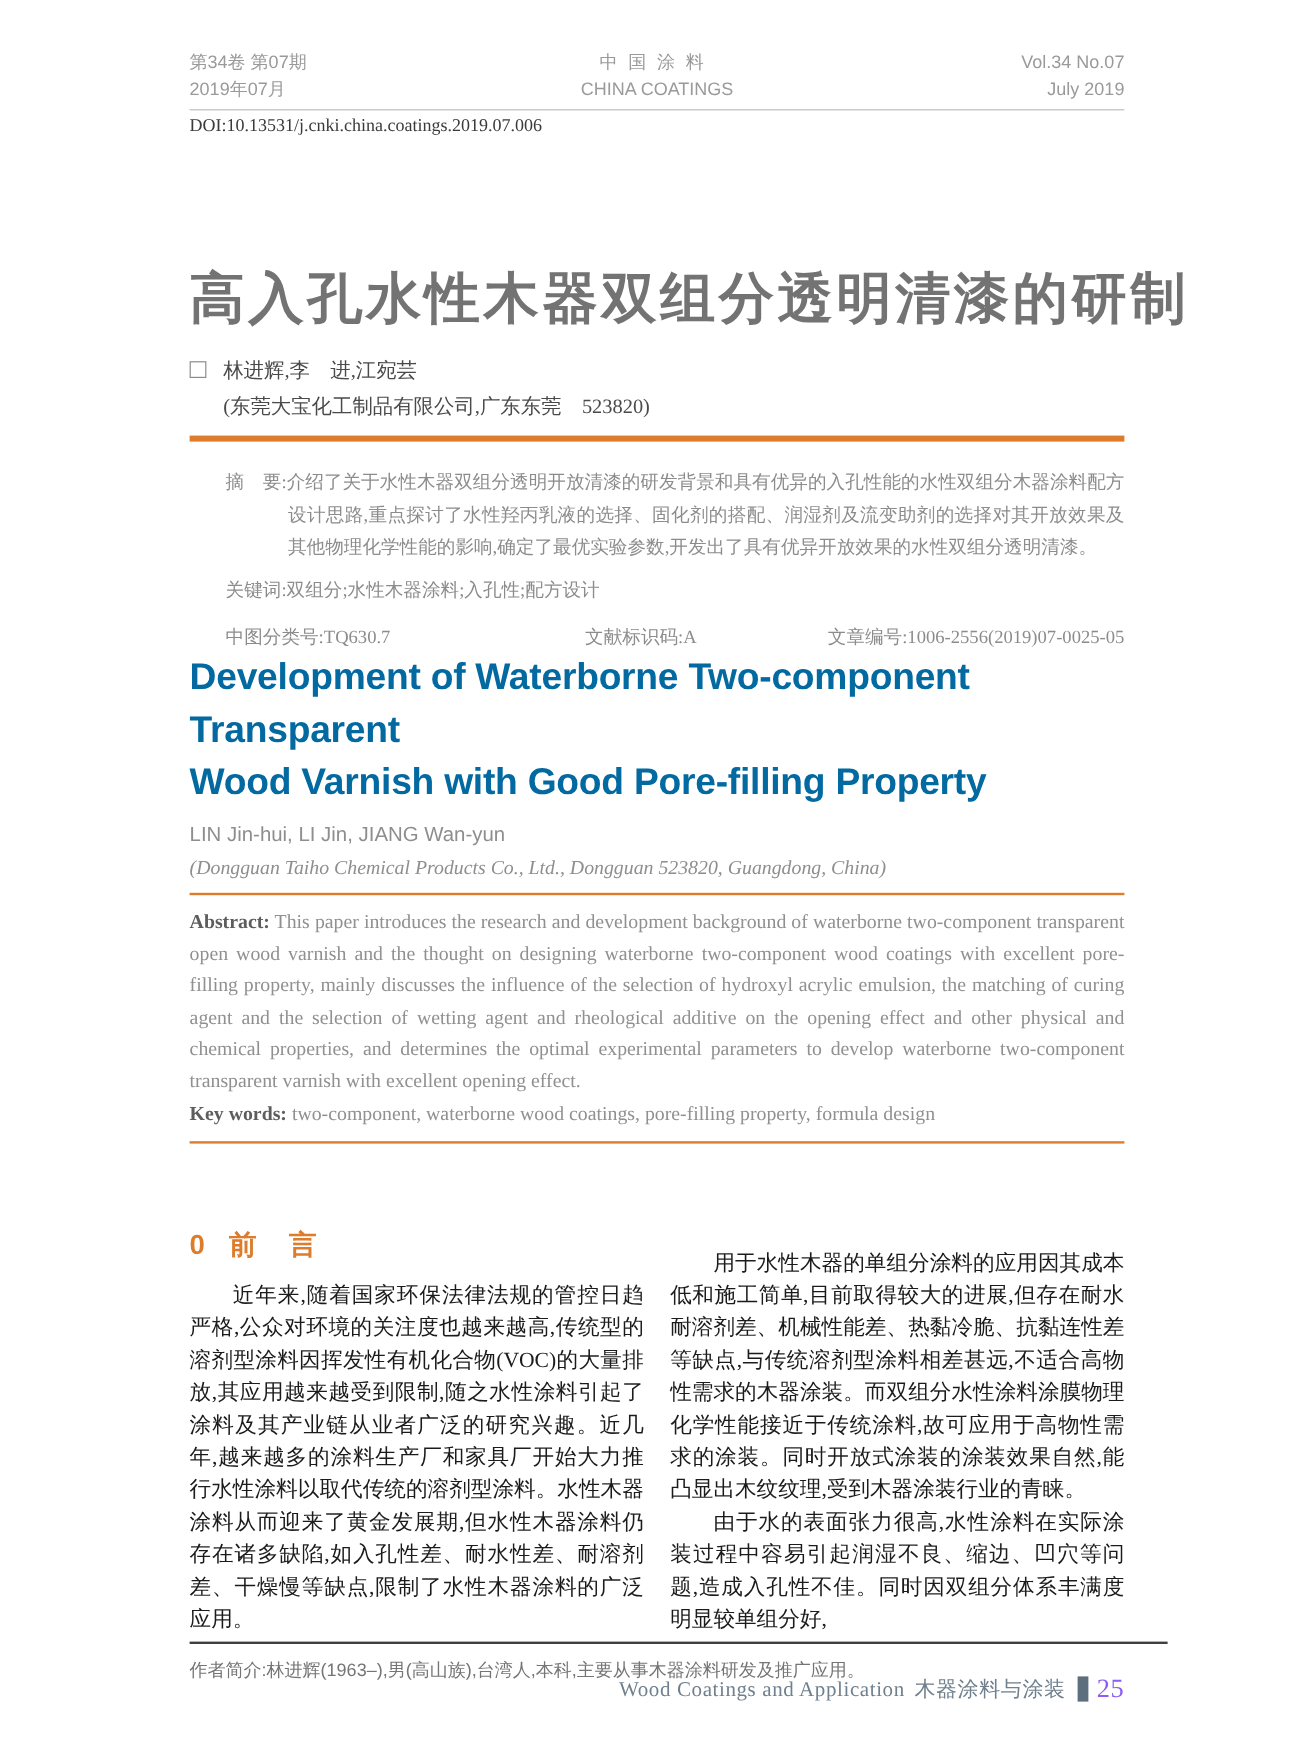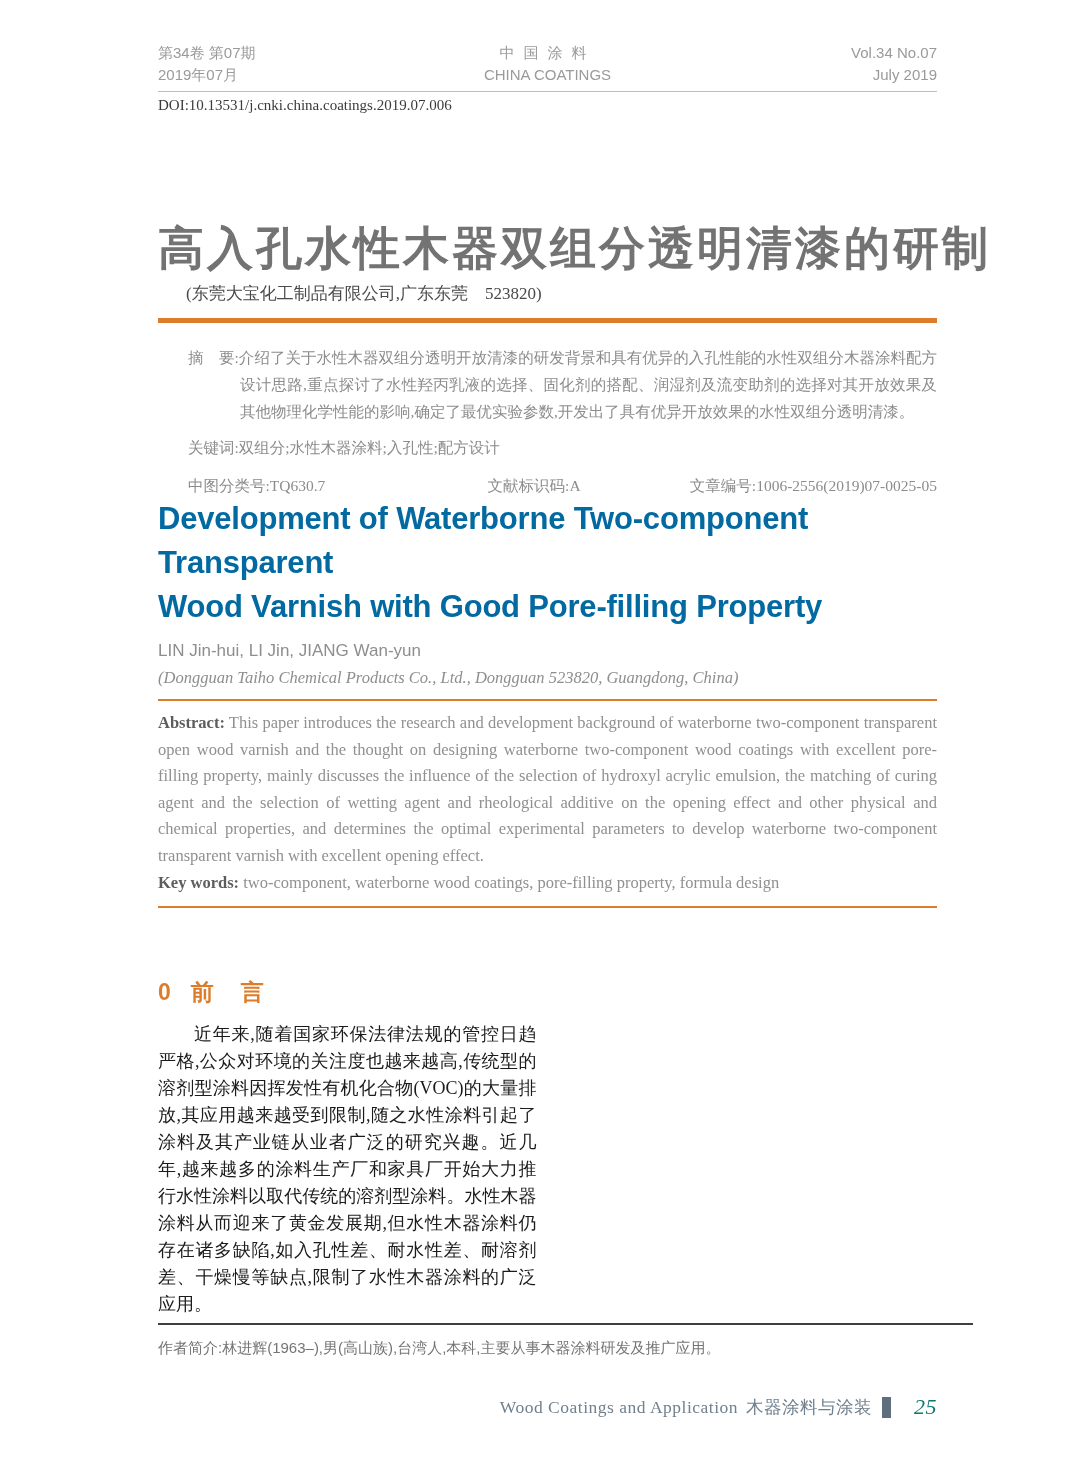--- a/index.html
+++ b/index.html
@@ -97,21 +97,21 @@
   .footnote{margin-top:8px;color:#757575;font-size:15px;line-height:30px;
     font-family:"Liberation Sans","DejaVu Sans",sans-serif;}
   
   .page-footer{
     position:absolute;right:90px;bottom:39px;
     display:flex;align-items:center;
     color:#70808e;font-size:17.5px;letter-spacing:0.5px;
     font-family:"Liberation Serif","DejaVu Serif",serif;
   }
   .pf-bar{width:9px;height:21px;background:#5d6f7e;margin:0 7px 0 10px;}
-  .pf-num{font-style:italic;font-size:22px;color:#0f766e;margin-left:16px;}
+  .pf-num{font-size:22px;color:#8b5cf6;}
 </style>
 </head>
 <body>
 
 <div class="page">
 
   <div class="jheader">
     <div class="col left">
       <div>第34卷 第07期</div>
       <div>2019年07月</div>
@@ -121,20 +121,24 @@
       <div>CHINA COATINGS</div>
     </div>
     <div class="col right">
       <div>Vol.34 No.07</div>
       <div>July 2019</div>
     </div>
   </div>
   <div class="doi">DOI:10.13531/j.cnki.china.coatings.2019.07.006</div>
 
   <div class="cn-title">高入孔水性木器双组分透明清漆的研制</div>
+  <div class="cn-authors">
+    <span class="author-marker"></span>
+    <span>林进辉,李　进,江宛芸</span>
+  </div>
   <div class="cn-affil">(东莞大宝化工制品有限公司,广东东莞　523820)</div>
   <div class="orange-bar"></div>
 
   <div class="cn-info">
     <div class="cn-abstract">
       <span class="lbl">摘　要:</span><span>介绍了关于水性木器双组分透明开放清漆的研发背景和具有优异的入孔性能的水性双组分木器涂料配方设计思路,重点探讨了水性羟丙乳液的选择、固化剂的搭配、润湿剂及流变助剂的选择对其开放效果及其他物理化学性能的影响,确定了最优实验参数,开发出了具有优异开放效果的水性双组分透明清漆。</span>
     </div>
     <div class="cn-keywords">
       <span>关键词:</span><span>双组分;水性木器涂料;入孔性;配方设计</span>
     </div>
@@ -168,20 +172,22 @@
   <div class="orange-rule2"></div>
 
   <div class="body-cols">
     <div class="colL">
       <div class="sec-head">
         <span class="num">0</span><span class="ttl">前　言</span>
       </div>
       <p class="para">近年来,随着国家环保法律法规的管控日趋严格,公众对环境的关注度也越来越高,传统型的溶剂型涂料因挥发性有机化合物(VOC)的大量排放,其应用越来越受到限制,随之水性涂料引起了涂料及其产业链从业者广泛的研究兴趣。近几年,越来越多的涂料生产厂和家具厂开始大力推行水性涂料以取代传统的溶剂型涂料。水性木器涂料从而迎来了黄金发展期,但水性木器涂料仍存在诸多缺陷,如入孔性差、耐水性差、耐溶剂差、干燥慢等缺点,限制了水性木器涂料的广泛应用。</p>
     </div>
     <div class="colR">
+      <p class="para">用于水性木器的单组分涂料的应用因其成本低和施工简单,目前取得较大的进展,但存在耐水耐溶剂差、机械性能差、热黏冷脆、抗黏连性差等缺点,与传统溶剂型涂料相差甚远,不适合高物性需求的木器涂装。而双组分水性涂料涂膜物理化学性能接近于传统涂料,故可应用于高物性需求的涂装。同时开放式涂装的涂装效果自然,能凸显出木纹纹理,受到木器涂装行业的青睐。</p>
+      <p class="para">由于水的表面张力很高,水性涂料在实际涂装过程中容易引起润湿不良、缩边、凹穴等问题,造成入孔性不佳。同时因双组分体系丰满度明显较单组分好,</p>
     </div>
   </div>
 
   <div class="foot-rule"></div>
   <div class="footnote">
     <div>
       <span>作者简介:</span><span>林进辉(1963–),男(高山族),台湾人,本科,主要从事木器涂料研发及推广应用。</span>
     </div>
   </div>
 

